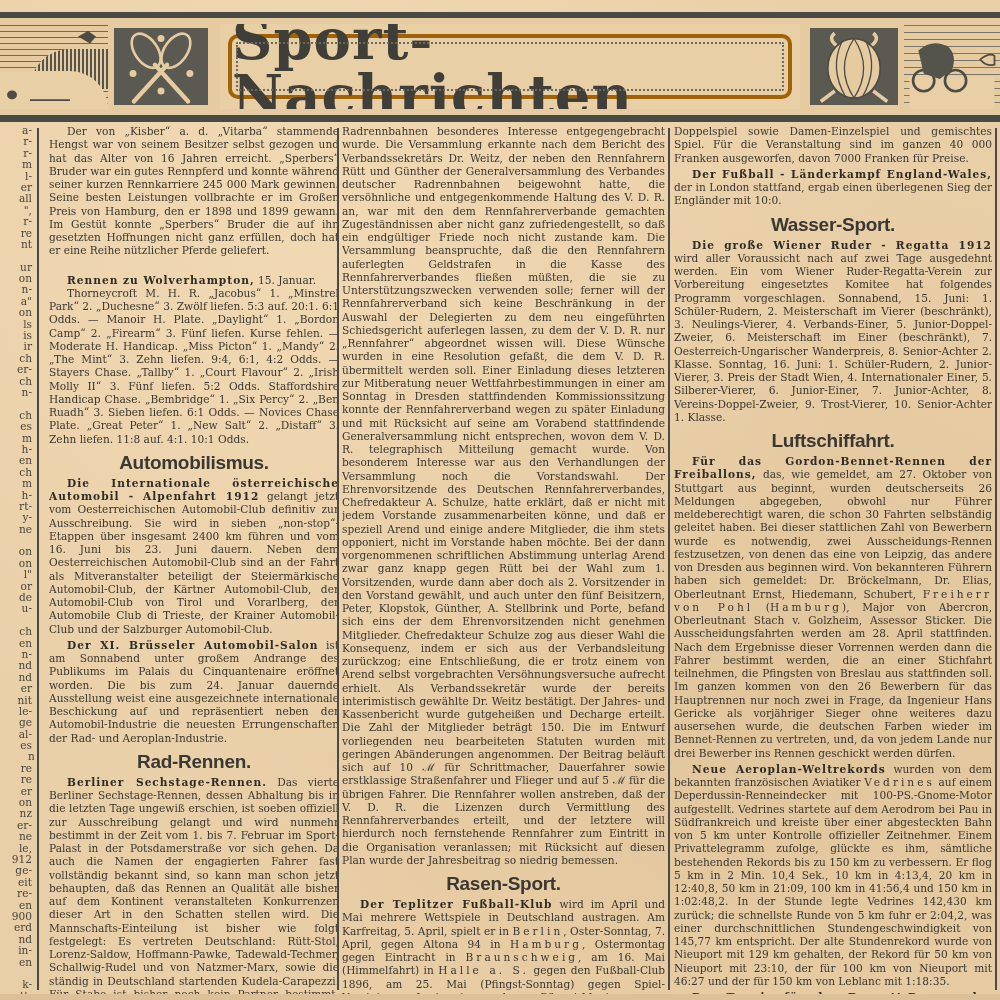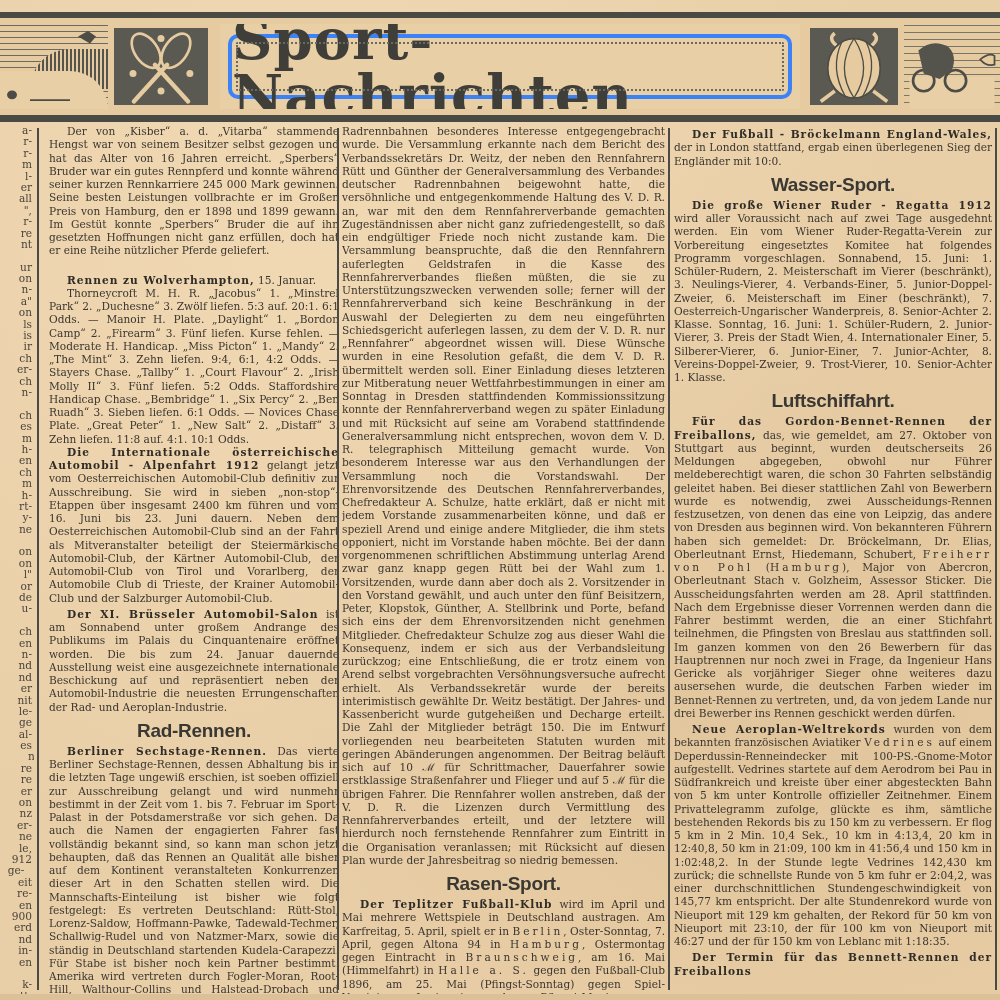--- a/index.html
+++ b/index.html
@@ -21,21 +21,21 @@
   .panel { position:absolute; top:6px; bottom:6px; box-sizing:border-box; overflow:hidden; }
   .panel-stadium { left:0; width:108px; background:
       repeating-linear-gradient(0deg, #e6cba1 0 5px, #6b6a62 5px 6px);
   }
   .panel-stadium .ground { position:absolute; left:0; bottom:0; width:108px; height:38px; background:#e8cfa6; border-top-right-radius:60px; }
   .panel-stadium .crowd { position:absolute; left:30px; bottom:20px; width:80px; height:40px; background:repeating-linear-gradient(90deg,#55554d 0 2px,#e6cba1 2px 4px); border-top-left-radius:40px; }
   .panel-rackets { left:110px; width:102px; background:#5b5a52; border:4px solid #e6cba1; }
   .panel-title { left:220px; width:580px; background:#e8cfa6; }
   .title-frame {
     position:absolute; left:8px; right:8px; top:10px; bottom:10px;
-    border:4px solid #3b82f6; border-radius:10px;
+    border:4px solid #a16207; border-radius:10px;
     display:flex; align-items:center; justify-content:center;
     outline:2px dotted #6b6a62; outline-offset:-10px;
   }
   .title-text {
     font-family:"DejaVu Serif", serif; font-weight:bold; font-size:56px;
     color:#3f3e38; letter-spacing:1px; line-height:1;
   }
   .panel-ball { left:806px; width:96px; background:#5b5a52; border:4px solid #e6cba1; }
   .panel-cyclist { left:904px; width:96px; background:repeating-linear-gradient(0deg,#e6cba1 0 6px,#77766d 6px 7px); }
   .panel svg { position:absolute; left:0; top:0; width:100%; height:100%; }
@@ -176,21 +176,21 @@
     <div style="height: 11.4px; line-height: 11.4px; margin-left: 28px;">nn</div>
     <div style="height: 11.4px; line-height: 11.4px;">re</div>
     <div style="height: 11.4px; line-height: 11.4px;">re</div>
     <div style="height: 11.4px; line-height: 11.4px;">er</div>
     <div style="height: 11.4px; line-height: 11.4px;">on</div>
     <div style="height: 11.4px; line-height: 11.4px; padding-left: 9px;">nz</div>
     <div style="height: 11.4px; line-height: 11.4px;">er-</div>
     <div style="height: 11.4px; line-height: 11.4px;">ne</div>
     <div style="height: 11.4px; line-height: 11.4px;">le,</div>
     <div style="height: 11.4px; line-height: 11.4px;">912</div>
-    <div style="height: 11.4px; line-height: 11.4px; text-align: center;">ge-</div>
+    <div style="height: 11.4px; line-height: 11.4px;">ge-</div>
     <div style="height: 11.4px; line-height: 11.4px;">eit</div>
     <div style="height: 11.4px; line-height: 11.4px;">re-</div>
     <div style="height: 11.4px; line-height: 11.4px;">en</div>
     <div style="height: 11.4px; line-height: 11.4px;">900</div>
     <div style="height: 11.4px; line-height: 11.4px;">erd</div>
     <div style="height: 11.4px; line-height: 11.4px;">nd</div>
     <div style="height: 11.4px; line-height: 11.4px;">in-</div>
     <div style="height: 11.4px; line-height: 11.4px;">en</div>
     <div style="height: 11.4px; line-height: 11.4px;">&nbsp;</div>
     <div style="height: 11.4px; line-height: 11.4px;">k-</div>
@@ -199,40 +199,42 @@
 <div class="rule" style="left:37px"></div>
 
 <div class="col col-1">
   <p>Der von „Kisber“ a. d. „Vitarba“ stammende Hengst war von seinem Besitzer selbst gezogen und hat das Alter von 16 Jahren erreicht. „Sperbers“ Bruder war ein gutes Rennpferd und konnte während seiner kurzen Rennkarriere 245 000 Mark gewinnen. Seine besten Leistungen vollbrachte er im Großen Preis von Hamburg, den er 1898 und 1899 gewann. Im Gestüt konnte „Sperbers“ Bruder die auf ihn gesetzten Hoffnungen nicht ganz erfüllen, doch hat er eine Reihe nützlicher Pferde geliefert.</p>
 
   <p class="sub-head" style="margin-top:16px">
     <span class="lead">Rennen zu Wolverhampton,</span><span> 15. Januar.</span>
   </p>
   <p>Thorneycroft M. H. R. „Jacobus“ 1. „Minstrel Park“ 2. „Duchesne“ 3. Zwölf liefen. 5:3 auf. 20:1. 6:1 Odds. — Manoir H. Plate. „Daylight“ 1. „Bordon Camp“ 2. „Firearm“ 3. Fünf liefen. Kurse fehlen. — Moderate H. Handicap. „Miss Picton“ 1. „Mandy“ 2. „The Mint“ 3. Zehn liefen. 9:4, 6:1, 4:2 Odds. — Stayers Chase. „Tallby“ 1. „Court Flavour“ 2. „Irish Molly II“ 3. Fünf liefen. 5:2 Odds. Staffordshire Handicap Chase. „Bembridge“ 1. „Six Percy“ 2. „Ben Ruadh“ 3. Sieben liefen. 6:1 Odds. — Novices Chase Plate. „Great Peter“ 1. „New Salt“ 2. „Distaff“ 3. Zehn liefen. 11:8 auf. 4:1. 10:1 Odds.</p>
 
+  <div class="section-head">Automobilismus.</div>
   <p><span class="lead">Die Internationale österreichische Automobil - Alpenfahrt 1912</span><span> gelangt jetzt vom Oesterreichischen Automobil-Club definitiv zur Ausschreibung. Sie wird in sieben „non-stop“-Etappen über insgesamt 2400 km führen und vom 16. Juni bis 23. Juni dauern. Neben dem Oesterreichischen Automobil-Club sind an der Fahrt als Mitveranstalter beteiligt der Steiermärkische Automobil-Club, der Kärtner Automobil-Club, der Automobil-Club von Tirol und Vorarlberg, der Automobile Club di Trieste, der Krainer Automobil-Club und der Salzburger Automobil-Club.</span></p>
   <p style="margin-top:3px"><span class="lead">Der XI. Brüsseler Automobil-Salon</span><span> ist am Sonnabend unter großem Andrange des Publikums im Palais du Cinquantenaire eröffnet worden. Die bis zum 24. Januar dauernde Ausstellung weist eine ausgezeichnete internationale Beschickung auf und repräsentiert neben der Automobil-Industrie die neuesten Errungenschaften der Rad- und Aeroplan-Industrie.</span></p>
 
   <div class="section-head">Rad-Rennen.</div>
   <p><span class="lead">Berliner Sechstage-Rennen.</span><span> Das vierte Berliner Sechstage-Rennen, dessen Abhaltung bis in die letzten Tage ungewiß erschien, ist soeben offiziell zur Ausschreibung gelangt und wird nunmehr bestimmt in der Zeit vom 1. bis 7. Februar im Sport-Palast in der Potsdamerstraße vor sich gehen. Da auch die Namen der engagierten Fahrer fast vollständig bekannt sind, so kann man schon jetzt behaupten, daß das Rennen an Qualität alle bisher auf dem Kontinent veranstalteten Konkurrenzen dieser Art in den Schatten stellen wird. Die Mannschafts-Einteilung ist bisher wie folgt festgelegt: Es vertreten Deutschland: Rütt-Stol, Lorenz-Saldow, Hoffmann-Pawke, Tadewald-Techmer, Schallwig-Rudel und von Natzmer-Marx, sowie die ständig in Deutschland startenden Kudela-Carapezzi. Für Stabe ist bisher noch kein Partner bestimmt. Amerika wird vertreten durch Fogler-Moran, Root-Hill, Walthour-Collins und Halstead-Drobach und Frankreich durch Poulain-Miquel sowie Georget-Comes. Im ganzen werden 18 Mannschaften am Start des Rennens erwartet, das am 1. Februar nachts 12 Uhr seinen Anfang nehmen wird.</span></p>
 
 </div>
 <div class="rule" style="left:337px"></div>
 
 <div class="col col-2">
   <p class="noindent">Radrennbahnen besonderes Interesse entgegengebracht wurde. Die Versammlung erkannte nach dem Bericht des Verbandssekretärs Dr. Weitz, der neben den Rennfahrern Rütt und Günther der Generalversammlung des Verbandes deutscher Radrennbahnen beigewohnt hatte, die versöhnliche und entgegenkommende Haltung des V. D. R. an, war mit den dem Rennfahrerverbande gemachten Zugeständnissen aber nicht ganz zufriedengestellt, so daß ein endgültiger Friede noch nicht zustande kam. Die Versammlung beanspruchte, daß die den Rennfahrern auferlegten Geldstrafen in die Kasse des Rennfahrerverbandes fließen müßten, die sie zu Unterstützungszwecken verwenden solle; ferner will der Rennfahrerverband sich keine Beschränkung in der Auswahl der Delegierten zu dem neu eingeführten Schiedsgericht auferlegen lassen, zu dem der V. D. R. nur „Rennfahrer“ abgeordnet wissen will. Diese Wünsche wurden in eine Resolution gefaßt, die dem V. D. R. übermittelt werden soll. Einer Einladung dieses letzteren zur Mitberatung neuer Wettfahrbestimmungen in einer am Sonntag in Dresden stattfindenden Kommissionssitzung konnte der Rennfahrerverband wegen zu später Einladung und mit Rücksicht auf seine am Vorabend stattfindende Generalversammlung nicht entsprechen, wovon dem V. D. R. telegraphisch Mitteilung gemacht wurde. Von besonderem Interesse war aus den Verhandlungen der Versammlung noch die Vorstandswahl. Der Ehrenvorsitzende des Deutschen Rennfahrerverbandes, Chefredakteur A. Schulze, hatte erklärt, daß er nicht mit jedem Vorstande zusammenarbeiten könne, und daß er speziell Arend und einige andere Mitglieder, die ihm stets opponiert, nicht im Vorstande haben möchte. Bei der dann vorgenommenen schriftlichen Abstimmung unterlag Arend zwar ganz knapp gegen Rütt bei der Wahl zum 1. Vorsitzenden, wurde dann aber doch als 2. Vorsitzender in den Vorstand gewählt, und auch unter den fünf Beisitzern, Peter, Klopstok, Günther, A. Stellbrink und Porte, befand sich eins der dem Ehrenvorsitzenden nicht genehmen Mitglieder. Chefredakteur Schulze zog aus dieser Wahl die Konsequenz, indem er sich aus der Verbandsleitung zurückzog; eine Entschließung, die er trotz einem von Arend selbst vorgebrachten Versöhnungsversuche aufrecht erhielt. Als Verbandssekretär wurde der bereits interimistisch gewählte Dr. Weitz bestätigt. Der Jahres- und Kassenbericht wurde gutgeheißen und Decharge erteilt. Die Zahl der Mitglieder beträgt 150. Die im Entwurf vorliegenden neu bearbeiteten Statuten wurden mit geringen Abänderungen angenommen. Der Beitrag beläuft sich auf 10 ℳ für Schrittmacher, Dauerfahrer sowie erstklassige Straßenfahrer und Flieger und auf 5 ℳ für die übrigen Fahrer. Die Rennfahrer wollen anstreben, daß der V. D. R. die Lizenzen durch Vermittlung des Rennfahrerverbandes erteilt, und der letztere will hierdurch noch fernstehende Rennfahrer zum Eintritt in die Organisation veranlassen; mit Rücksicht auf diesen Plan wurde der Jahresbeitrag so niedrig bemessen.</p>
 
   <div class="section-head">Rasen-Sport.</div>
   <p><span class="lead">Der Teplitzer Fußball-Klub</span><span> wird im April und Mai mehrere Wettspiele in Deutschland austragen. Am Karfreitag, 5. April, spielt er in </span><span class="spaced">Berlin</span><span>, Oster-Sonntag, 7. April, gegen Altona 94 in </span><span class="spaced">Hamburg</span><span>, Ostermontag gegen Eintracht in </span><span class="spaced">Braunschweig</span><span>, am 16. Mai (Himmelfahrt) in </span><span class="spaced">Halle a. S.</span><span> gegen den Fußball-Club 1896, am 25. Mai (Pfingst-Sonntag) gegen Spiel-Vereinigung </span><span class="spaced">Leipzig</span><span> und am Pfingst-Montag gegen Eintracht in </span></p>
 
 </div>
 <div class="rule" style="left:668px"></div>
 
 <div class="col col-3">
-  <p style="margin-top:3px"><span class="lead">Der Fußball - Bröckelmann England-Wales,</span><span> der in London stattfand, ergab einen überlegenen Sieg der Engländer mit 10:0.</span></p>
+  <p class="noindent">Doppelspiel sowie Damen-Einzelspiel und gemischtes Spiel. Für die Veranstaltung sind im ganzen 40 000 Franken ausgeworfen, davon 7000 Franken für Preise.</p>
+  <p style="margin-top:3px"><span class="lead">Der Fußball - Länderkampf England-Wales,</span><span> der in London stattfand, ergab einen überlegenen Sieg der Engländer mit 10:0.</span></p>
 
   <div class="section-head">Wasser-Sport.</div>
   <p><span class="lead">Die große Wiener Ruder - Regatta 1912</span><span> wird aller Voraussicht nach auf zwei Tage ausgedehnt werden. Ein vom Wiener Ruder-Regatta-Verein zur Vorbereitung eingesetztes Komitee hat folgendes Programm vorgeschlagen. Sonnabend, 15. Juni: 1. Schüler-Rudern, 2. Meisterschaft im Vierer (beschränkt), 3. Neulings-Vierer, 4. Verbands-Einer, 5. Junior-Doppel-Zweier, 6. Meisterschaft im Einer (beschränkt), 7. Oesterreich-Ungarischer Wanderpreis, 8. Senior-Achter 2. Klasse. Sonntag, 16. Juni: 1. Schüler-Rudern, 2. Junior-Vierer, 3. Preis der Stadt Wien, 4. Internationaler Einer, 5. Silberer-Vierer, 6. Junior-Einer, 7. Junior-Achter, 8. Vereins-Doppel-Zweier, 9. Trost-Vierer, 10. Senior-Achter 1. Klasse.</span></p>
 
   <div class="section-head">Luftschiffahrt.</div>
   <p><span class="lead">Für das Gordon-Bennet-Rennen der Freiballons,</span><span> das, wie gemeldet, am 27. Oktober von Stuttgart aus beginnt, wurden deutscherseits 26 Meldungen abgegeben, obwohl nur Führer meldeberechtigt waren, die schon 30 Fahrten selbständig geleitet haben. Bei dieser stattlichen Zahl von Bewerbern wurde es notwendig, zwei Ausscheidungs-Rennen festzusetzen, von denen das eine von Leipzig, das andere von Dresden aus beginnen wird. Von bekannteren Führern haben sich gemeldet: Dr. Bröckelmann, Dr. Elias, Oberleutnant Ernst, Hiedemann, Schubert, </span><span class="spaced">Freiherr von Pohl</span><span> (</span><span class="spaced">Hamburg</span><span>), Major von Abercron, Oberleutnant Stach v. Golzheim, Assessor Sticker. Die Ausscheidungsfahrten werden am 28. April stattfinden. Nach dem Ergebnisse dieser Vorrennen werden dann die Fahrer bestimmt werden, die an einer Stichfahrt teilnehmen, die Pfingsten von Breslau aus stattfinden soll. Im ganzen kommen von den 26 Bewerbern für das Hauptrennen nur noch zwei in Frage, da Ingenieur Hans Gericke als vorjähriger Sieger ohne weiteres dazu ausersehen wurde, die deutschen Farben wieder im Bennet-Rennen zu vertreten, und, da von jedem Lande nur drei Bewerber ins Rennen geschickt werden dürfen.</span></p>
   <p style="margin-top:3px"><span class="lead">Neue Aeroplan-Weltrekords</span><span> wurden von dem bekannten französischen Aviatiker </span><span class="spaced">Vedrines</span><span> auf einem Deperdussin-Renneindecker mit 100-PS.-Gnome-Motor aufgestellt. Vedrines startete auf dem Aerodrom bei Pau in Südfrankreich und kreiste über einer abgesteckten Bahn von 5 km unter Kontrolle offizieller Zeitnehmer. Einem Privattelegramm zufolge, glückte es ihm, sämtliche bestehenden Rekords bis zu 150 km zu verbessern. Er flog 5 km in 2 Min. 10,4 Sek., 10 km in 4:13,4, 20 km in 12:40,8, 50 km in 21:09, 100 km in 41:56,4 und 150 km in 1:02:48,2. In der Stunde legte Vedrines 142,430 km zurück; die schnellste Runde von 5 km fuhr er 2:04,2, was einer durchschnittlichen Stundengeschwindigkeit von 145,77 km entspricht. Der alte Stundenrekord wurde von Nieuport mit 129 km gehalten, der Rekord für 50 km von Nieuport mit 23:10, der für 100 km von Nieuport mit 46:27 und der für 150 km von Leblanc mit 1:18:35.</span></p>
   <p style="margin-top:3px"><span class="lead">Der Termin für das Bennett-Rennen der Freiballons</span></p>
 
 </div>

